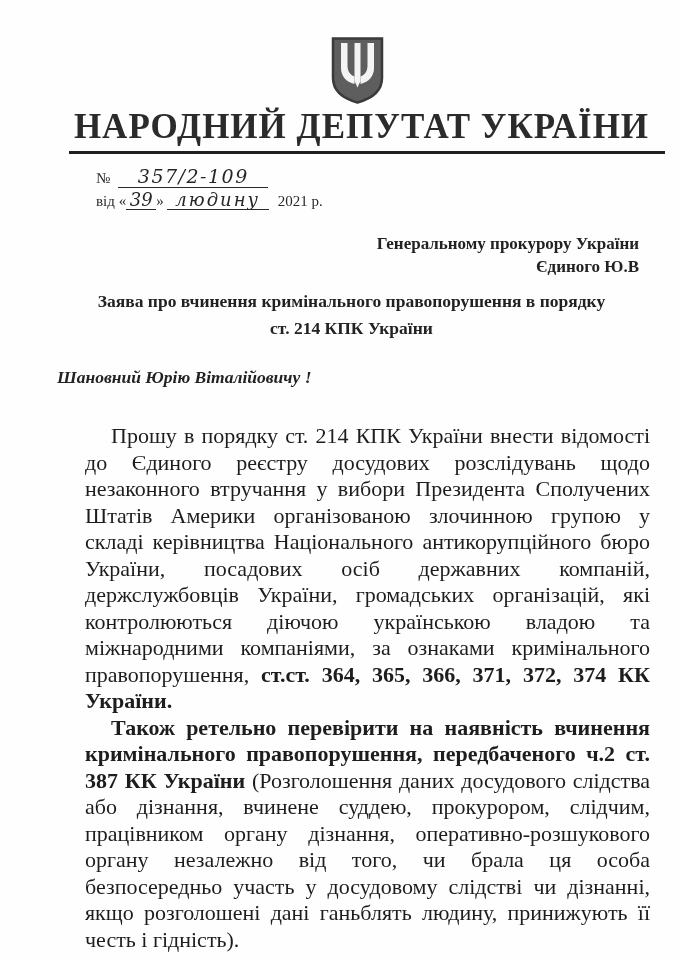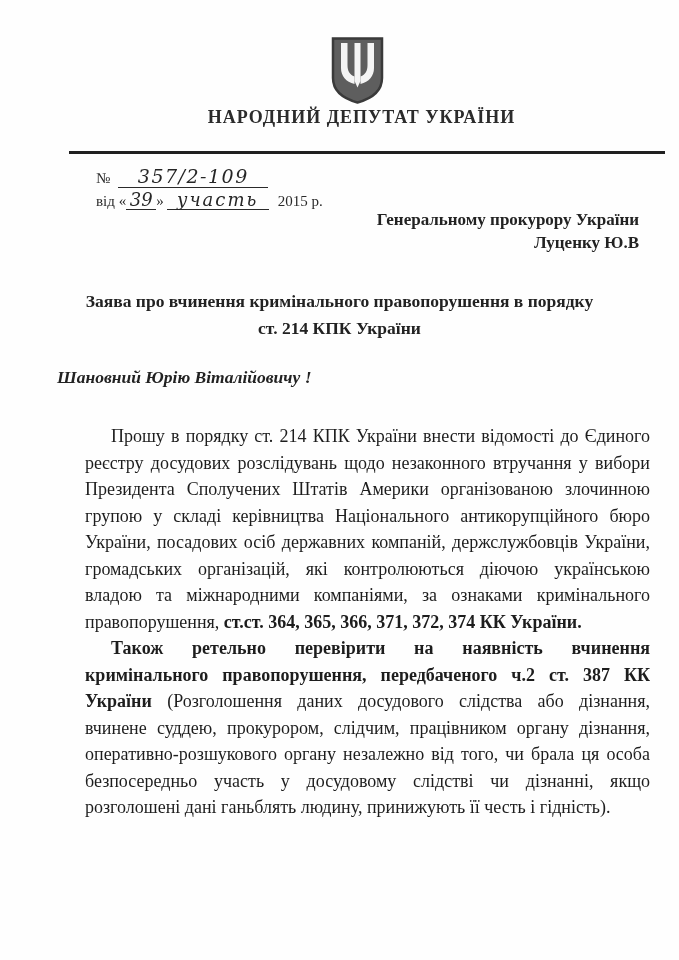--- a/index.html
+++ b/index.html
@@ -8,62 +8,62 @@
     width:679px; height:960px;
     background:#fefefe;
     overflow:hidden;
     color:#1d1d1d;
     font-family:"Liberation Serif", serif;
   }
   
   .emblem { position:absolute; left:329px; top:36px; width:57px; height:68px; }
   .org-title {
     position:absolute; top:107px; left:44px; right:0;
-    text-align:center; font-weight:bold; font-size:18px;
+    text-align:center; font-weight:bold; font-size:35px;
     letter-spacing:1px; color:#2b2b2b; white-space:nowrap;
   }
   .rule { position:absolute; top:151px; left:69px; width:596px; height:3px; background:#202020; }
 
   
   .ref-block { position:absolute; top:158px; left:96px; font-size:15px; color:#2a2a2a; }
   .ref-line1 { height:30px; display:flex; align-items:flex-end; }
   .ref-label { font-size:15px; padding-bottom:1px; }
   .hand { font-style:italic; font-family:"DejaVu Serif", serif; color:#262626; }
   .underline { border-bottom:1.6px solid #2a2a2a; display:inline-block; text-align:center; }
   .num { width:150px; font-size:19px; letter-spacing:1.5px; margin-left:8px; line-height:1.05;margin-top:32px; }
   .ref-line2 { margin-top:3px; display:flex; align-items:flex-end;justify-content:flex-end; }
   .day { width:30px; font-size:18px; line-height:1; }
   .month { width:102px; font-size:18px; letter-spacing:2px; line-height:1; margin-left:3px; }
   .year { margin-left:9px; }
 
   
   .addressee {
-    position:absolute; top:208px; right:40px;
+    position:absolute; top:232px; right:40px;
     text-align:right; font-weight:bold; font-size:17px;
     line-height:23px; color:#222;
   }
 
   
   .subject {
-    position:absolute; top:288px; left:57px; width:565px;
+    position:absolute; top:288px; left:69px; width:565px;
     text-align:center; font-weight:bold; font-size:17.5px;
     line-height:27px; color:#222;
   }
 
   
   .salutation {
     position:absolute; top:367px; left:57px; width:565px;
     text-align:left; font-weight:bold; font-style:italic;
     font-size:17.5px; color:#222;
   }
 
   
   .body-text {
     position:absolute; top:423px; left:85px; width:565px;
-    text-align:justify; font-size:18px; line-height:26.5px;
+    text-align:justify; font-size:22px; line-height:26.5px;
     color:#1d1d1d;
   }
   .body-text p { margin:0; text-indent:26px; }
   .b { font-weight:bold; }
 </style>
 </head>
 <body>
 
 <div class="page">
 
@@ -82,28 +82,28 @@
 
   <div class="ref-block">
     <div class="ref-line1">
       <span class="ref-label">№</span>
       <span class="hand underline num">357/2-109</span>
     </div>
     <div class="ref-line2">
       <span>від «</span>
       <span class="hand underline day">39</span>
       <span>»</span>
-      <span class="hand underline month">участь</span>
-      <span class="year">2015 р.</span>
+      <span class="hand underline month">людину</span>
+      <span class="year">2021 р.</span>
     </div>
   </div>
 
   <div class="addressee">
     <div>Генеральному прокурору України</div>
-    <div>Луценку Ю.В</div>
+    <div>Єдиного Ю.В</div>
   </div>
 
   <div class="subject">
     <div>Заява про вчинення кримінального правопорушення в порядку</div>
     <div>ст. 214 КПК України</div>
   </div>
 
   <div class="salutation">Шановний Юрію Віталійовичу !</div>
 
   <div class="body-text">

